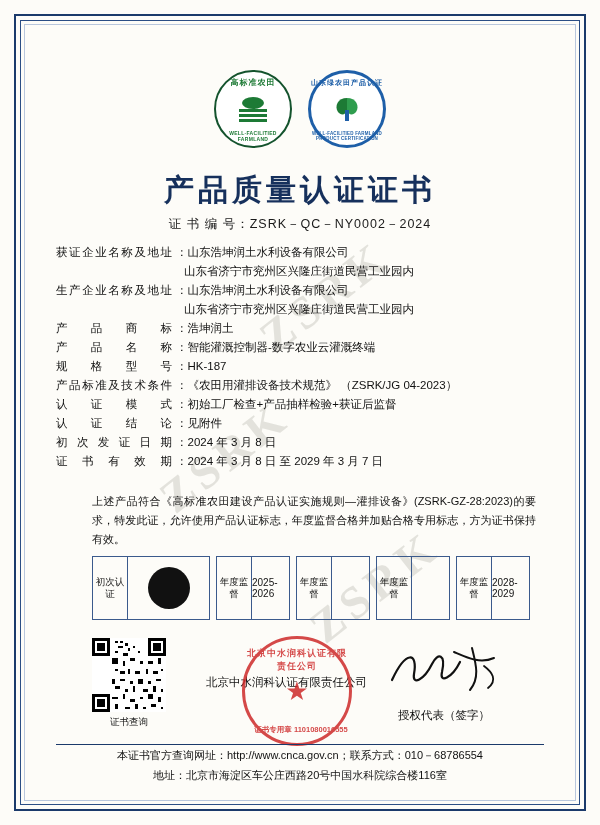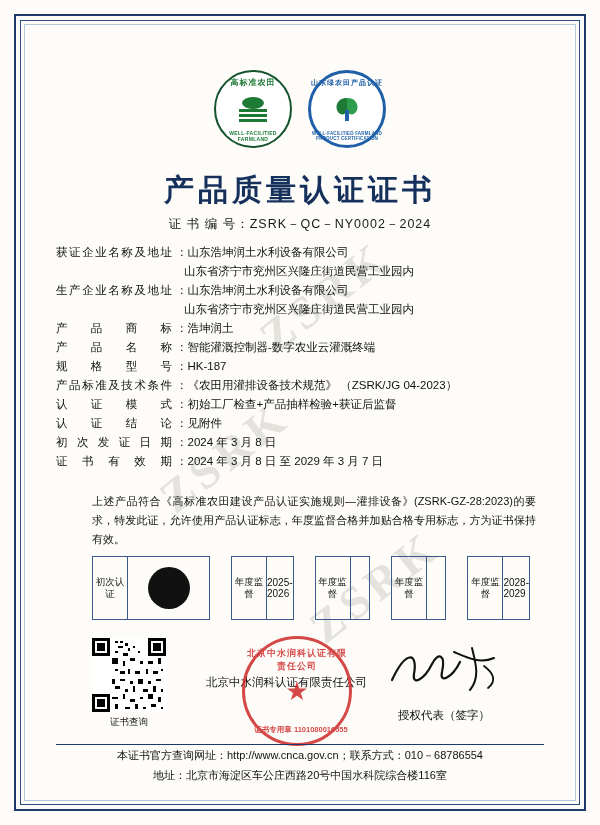--- a/index.html
+++ b/index.html
@@ -209,21 +209,20 @@
   }
 
   .stamp-row {
     position: absolute;
     top: 522px;
     left: 58px;
     right: 36px;
     display: flex;
     align-items: stretch;
     height: 64px;
-    gap: 15px;
   }
   .stamp-cell {
     border: 1px solid #3b5a8c;
     display: flex;
     align-items: center;
     box-sizing: border-box;
     background: transparent;
   }
   .cell-label {
     width: 34px;

